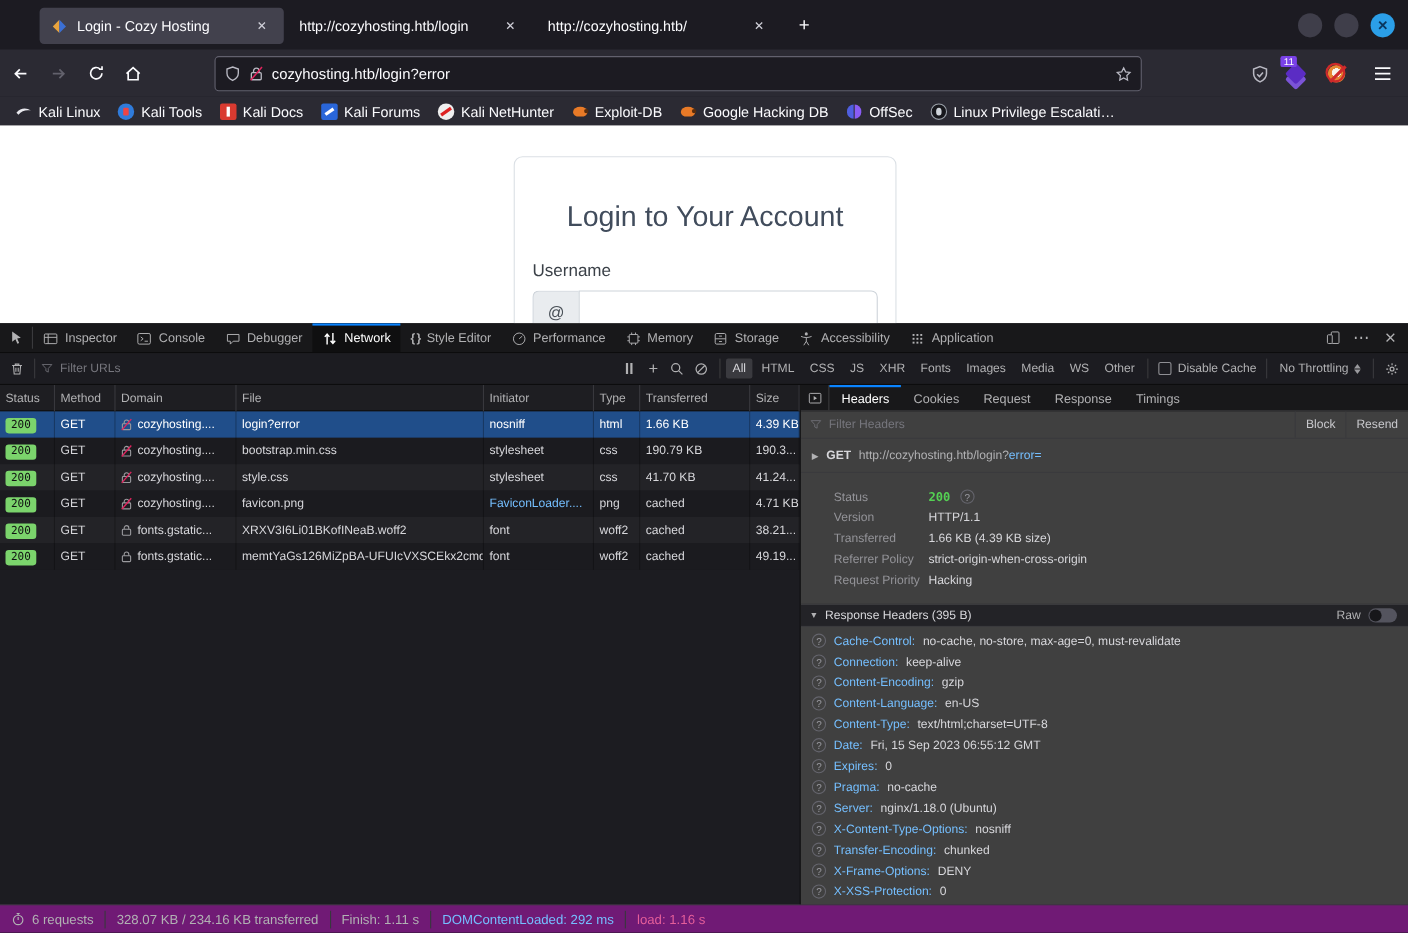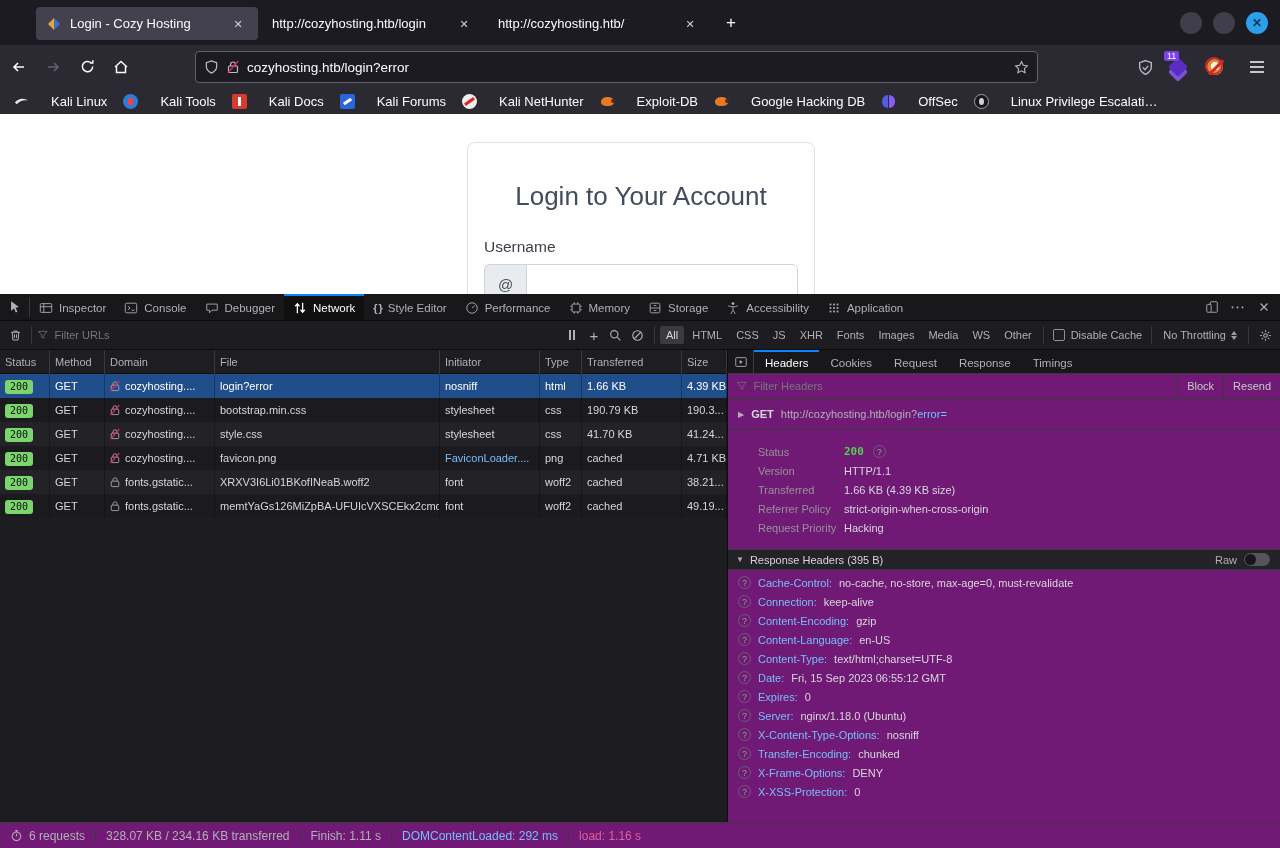--- a/index.html
+++ b/index.html
@@ -29,21 +29,21 @@
   .ext-badge{position:absolute;top:-5px;left:-4px;background:#7a42e8;color:#fff;font-size:9px;padding:0 3px;border-radius:2px;z-index:2}
   .ext-ico{position:absolute;left:3px;top:4px;width:14px;height:14px;background:#5b2cc4;transform:rotate(45deg);border-radius:2px}
   .ext-ico2{position:absolute;left:3px;top:9px;width:14px;height:14px;background:#8a5cf5;transform:rotate(45deg);border-radius:2px;opacity:.85}
   .fox-wrap{position:relative;width:22px;height:22px}
   .fox-core{position:absolute;left:3px;top:3px;width:16px;height:16px;border-radius:50%;background:radial-gradient(circle at 50% 45%,#f7f3ea 0 35%,#e58833 36% 100%)}
   .fox-ban{position:absolute;left:1px;top:1px;width:18px;height:18px;border:2px solid #cf2a2a;border-radius:50%}
   .fox-ban::before{content:'';position:absolute;left:-1px;top:7px;width:20px;height:2.5px;background:#cf2a2a;transform:rotate(-45deg)}
 
   
   .bookmarksbar{position:absolute;left:0;top:88px;width:100%;height:26px;background:#2b2a33;display:flex;align-items:center;padding-left:8px;gap:4px}
-  .bookmark{display:flex;align-items:center;gap:22px;color:#fbfbfe;font-size:13px;padding:2px 6px;border-radius:3px;white-space:nowrap}
+  .bookmark{display:flex;align-items:center;gap:6px;color:#fbfbfe;font-size:13px;padding:2px 6px;border-radius:3px;white-space:nowrap}
   .bm-ico{width:15px;height:15px;border-radius:3px;display:inline-block;position:relative}
 
   
   .page{position:absolute;left:0;top:114px;width:100%;height:180px;background:#fff;overflow:hidden}
   .login-card{position:absolute;left:467px;top:28px;width:348px;height:260px;background:#fff;border:1px solid #dbe0e5;border-radius:8px}
   .login-card h3{margin-top:38px;text-align:center;font-size:26px;font-weight:400;color:#414c5c}
   .form-label{display:block;margin:26px 0 8px 16px;font-size:15.5px;color:#3b4148}
   .input-group{display:flex;margin:0 16px}
   .at-box{width:42px;height:40px;background:#e9ecef;border:1px solid #ced4da;border-right:none;border-radius:6px 0 0 6px;display:flex;align-items:center;justify-content:center;color:#495057;font-size:15px}
   .input-group input{flex:1;height:40px;border:1px solid #ced4da;border-radius:0 6px 6px 0;outline:none;font-size:15px;padding:0 10px;color:#212529}
@@ -88,21 +88,21 @@
   .rt-row{color:#d7d7db}
   .rt-row .cell{border-right:1px solid rgba(0,0,0,.28)}
   .rt-row.odd{background:#232327}
   .rt-row.even{background:#1b1b1f}
   .rt-row.selected{background:#204e8a;color:#fff}
   .badge-200{display:inline-block;background:#7bd46c;color:#101012;font-family:"DejaVu Sans Mono",monospace;font-size:10px;padding:1px 5px;border-radius:3px;line-height:12px}
   .domain-cell{display:flex;align-items:center;gap:5px}
   .lock-ico{width:10px;height:12px;flex:none;color:#9a9a9e}
   .init-link{color:#75bfff}
 
-  .details{flex:1;background:#701a75;display:flex;flex-direction:column;overflow:hidden}
+  .details{flex:1;background:#404040;display:flex;flex-direction:column;overflow:hidden}
   .det-tabs{height:24px;display:flex;align-items:stretch;background:#18181a;border-bottom:1px solid #3a3a3d}
   .pane-toggle{width:26px;display:flex;align-items:center;justify-content:center;color:#b1b1b3;border-right:1px solid #3a3a3d}
   .det-tab{padding:0 11px;display:flex;align-items:center;color:#b1b1b3;border-top:2px solid transparent;font-size:11.5px}
   .det-tab.active{color:#fff;border-top-color:#0a84ff}
   .det-filter{height:25px;display:flex;align-items:center;border-bottom:1px solid #3a3a3d;padding-left:8px}
   .det-filter .right{margin-left:auto;display:flex;align-items:center;height:100%}
   .det-act{padding:0 9px;height:100%;display:flex;align-items:center;border-left:1px solid #3a3a3d;color:#c8c8cc}
   .det-body{flex:1;overflow:hidden}
   .get-line{padding:9px 10px;border-bottom:1px solid #3a3a3d;display:flex;gap:7px;align-items:center;white-space:nowrap}
   .tri{font-size:8px;color:#b1b1b3}
@@ -707,20 +707,25 @@
                 <span class="hdr-name">Date:</span>
                 <span class="hdr-val">Fri, 15 Sep 2023 06:55:12 GMT</span>
               </div>
               <div class="hdr-row">
                 <span class="help"></span>
                 <span class="hdr-name">Expires:</span>
                 <span class="hdr-val">0</span>
               </div>
               <div class="hdr-row">
                 <span class="help"></span>
+                <span class="hdr-name">Pragma:</span>
+                <span class="hdr-val">no-cache</span>
+              </div>
+              <div class="hdr-row">
+                <span class="help"></span>
                 <span class="hdr-name">Server:</span>
                 <span class="hdr-val">nginx/1.18.0 (Ubuntu)</span>
               </div>
               <div class="hdr-row">
                 <span class="help"></span>
                 <span class="hdr-name">X-Content-Type-Options:</span>
                 <span class="hdr-val">nosniff</span>
               </div>
               <div class="hdr-row">
                 <span class="help"></span>

